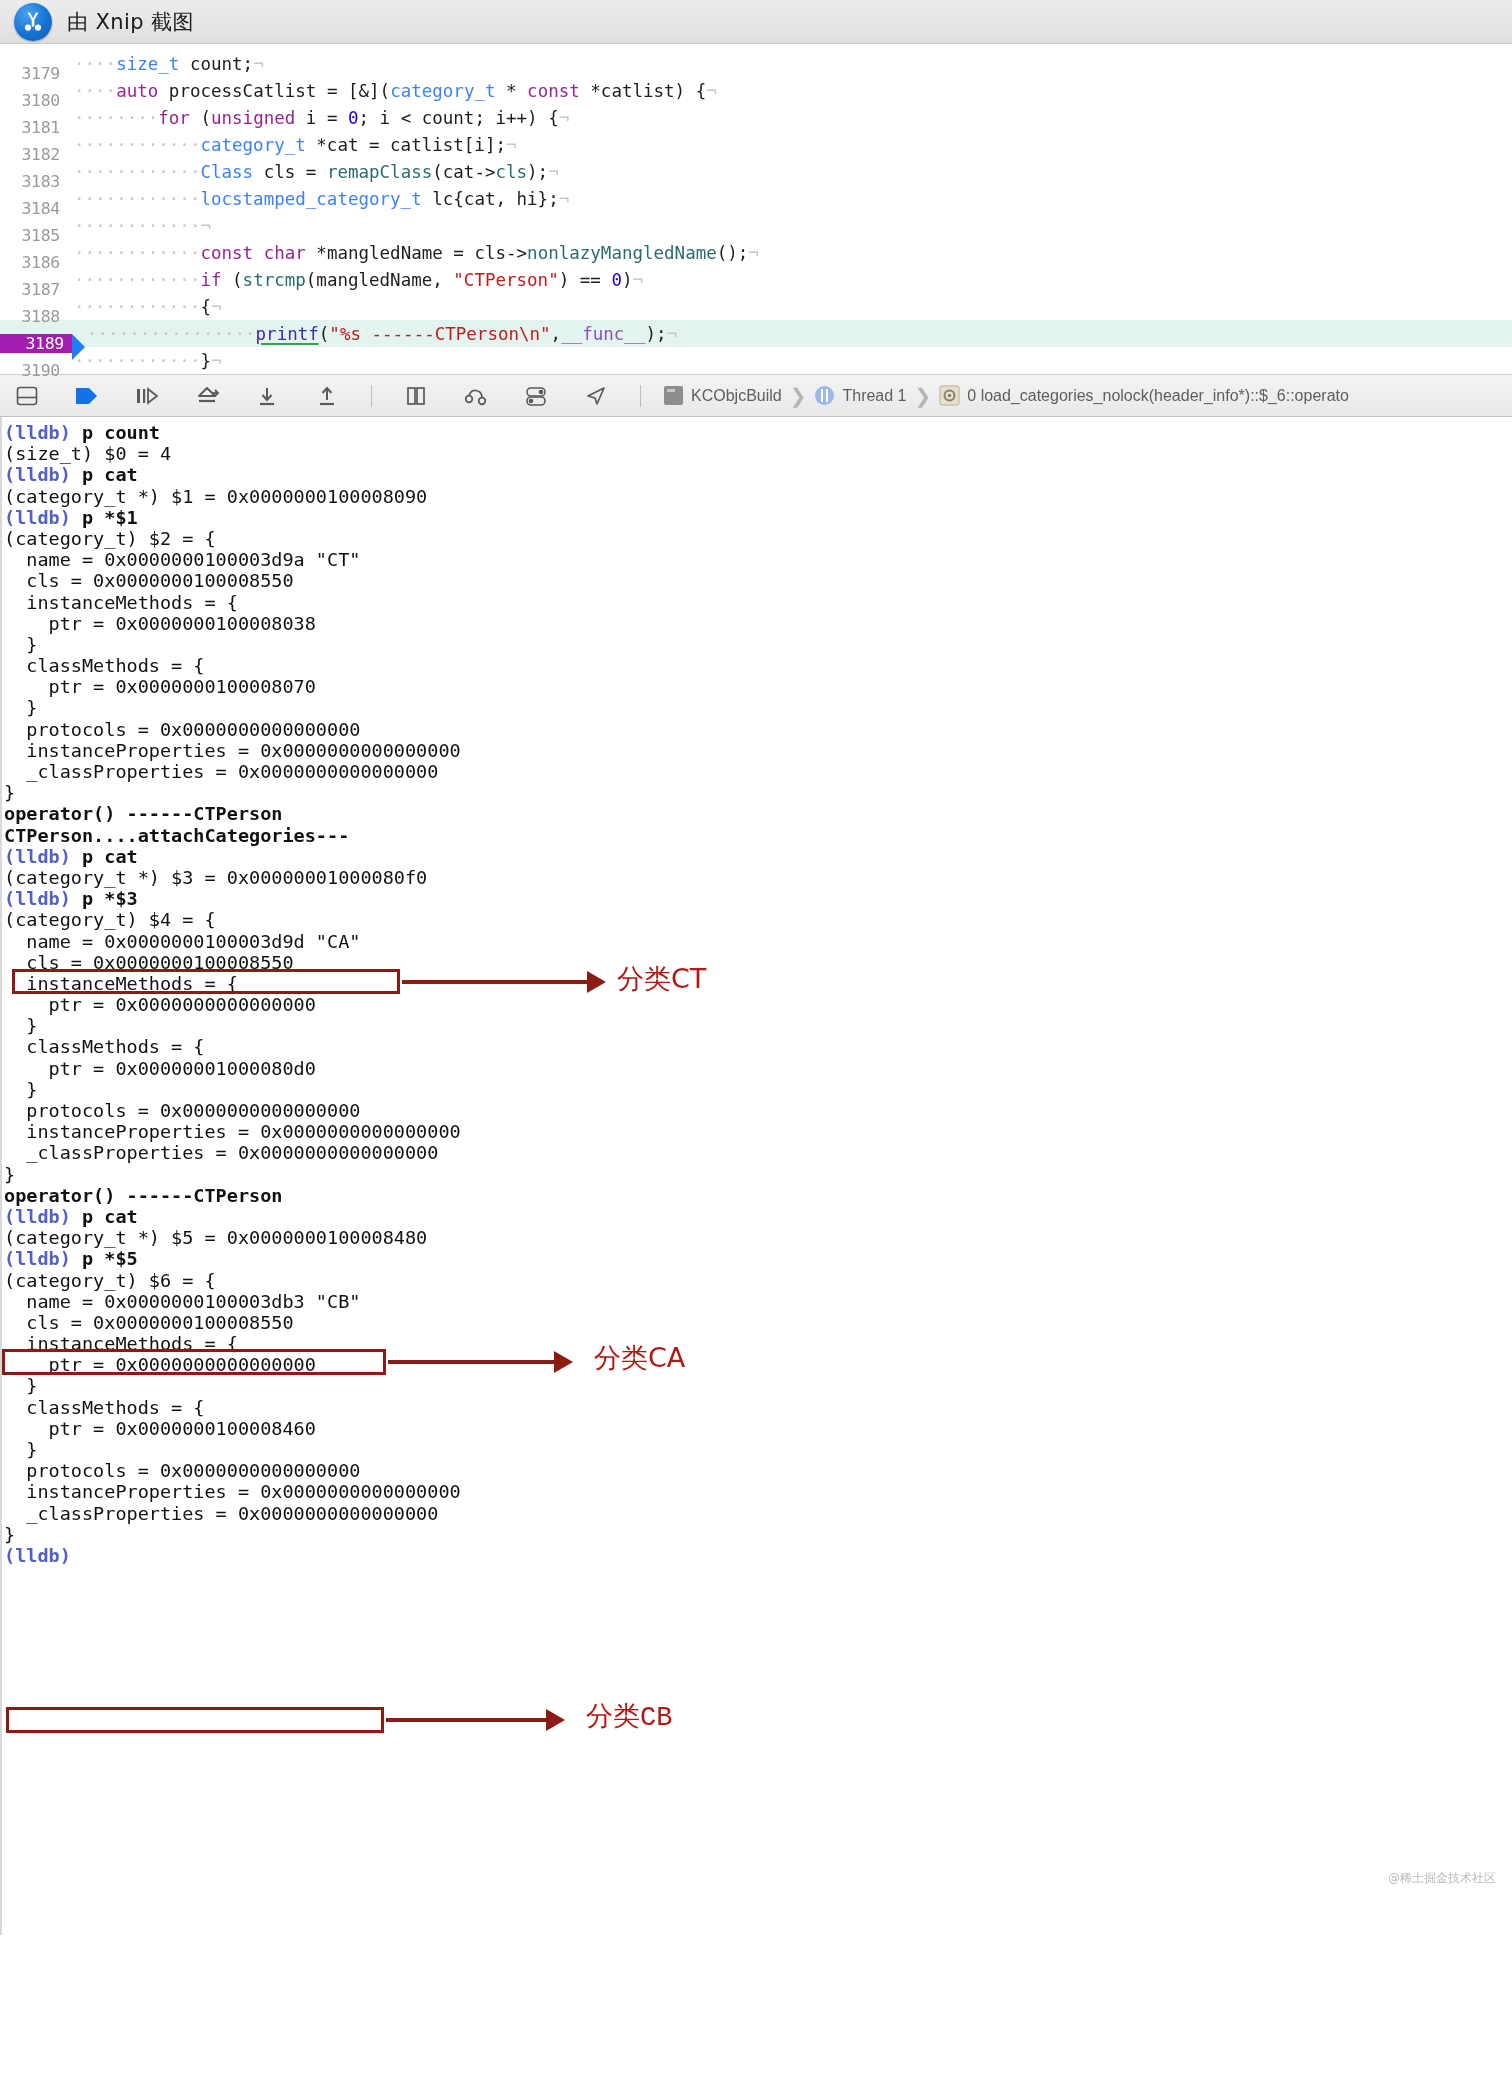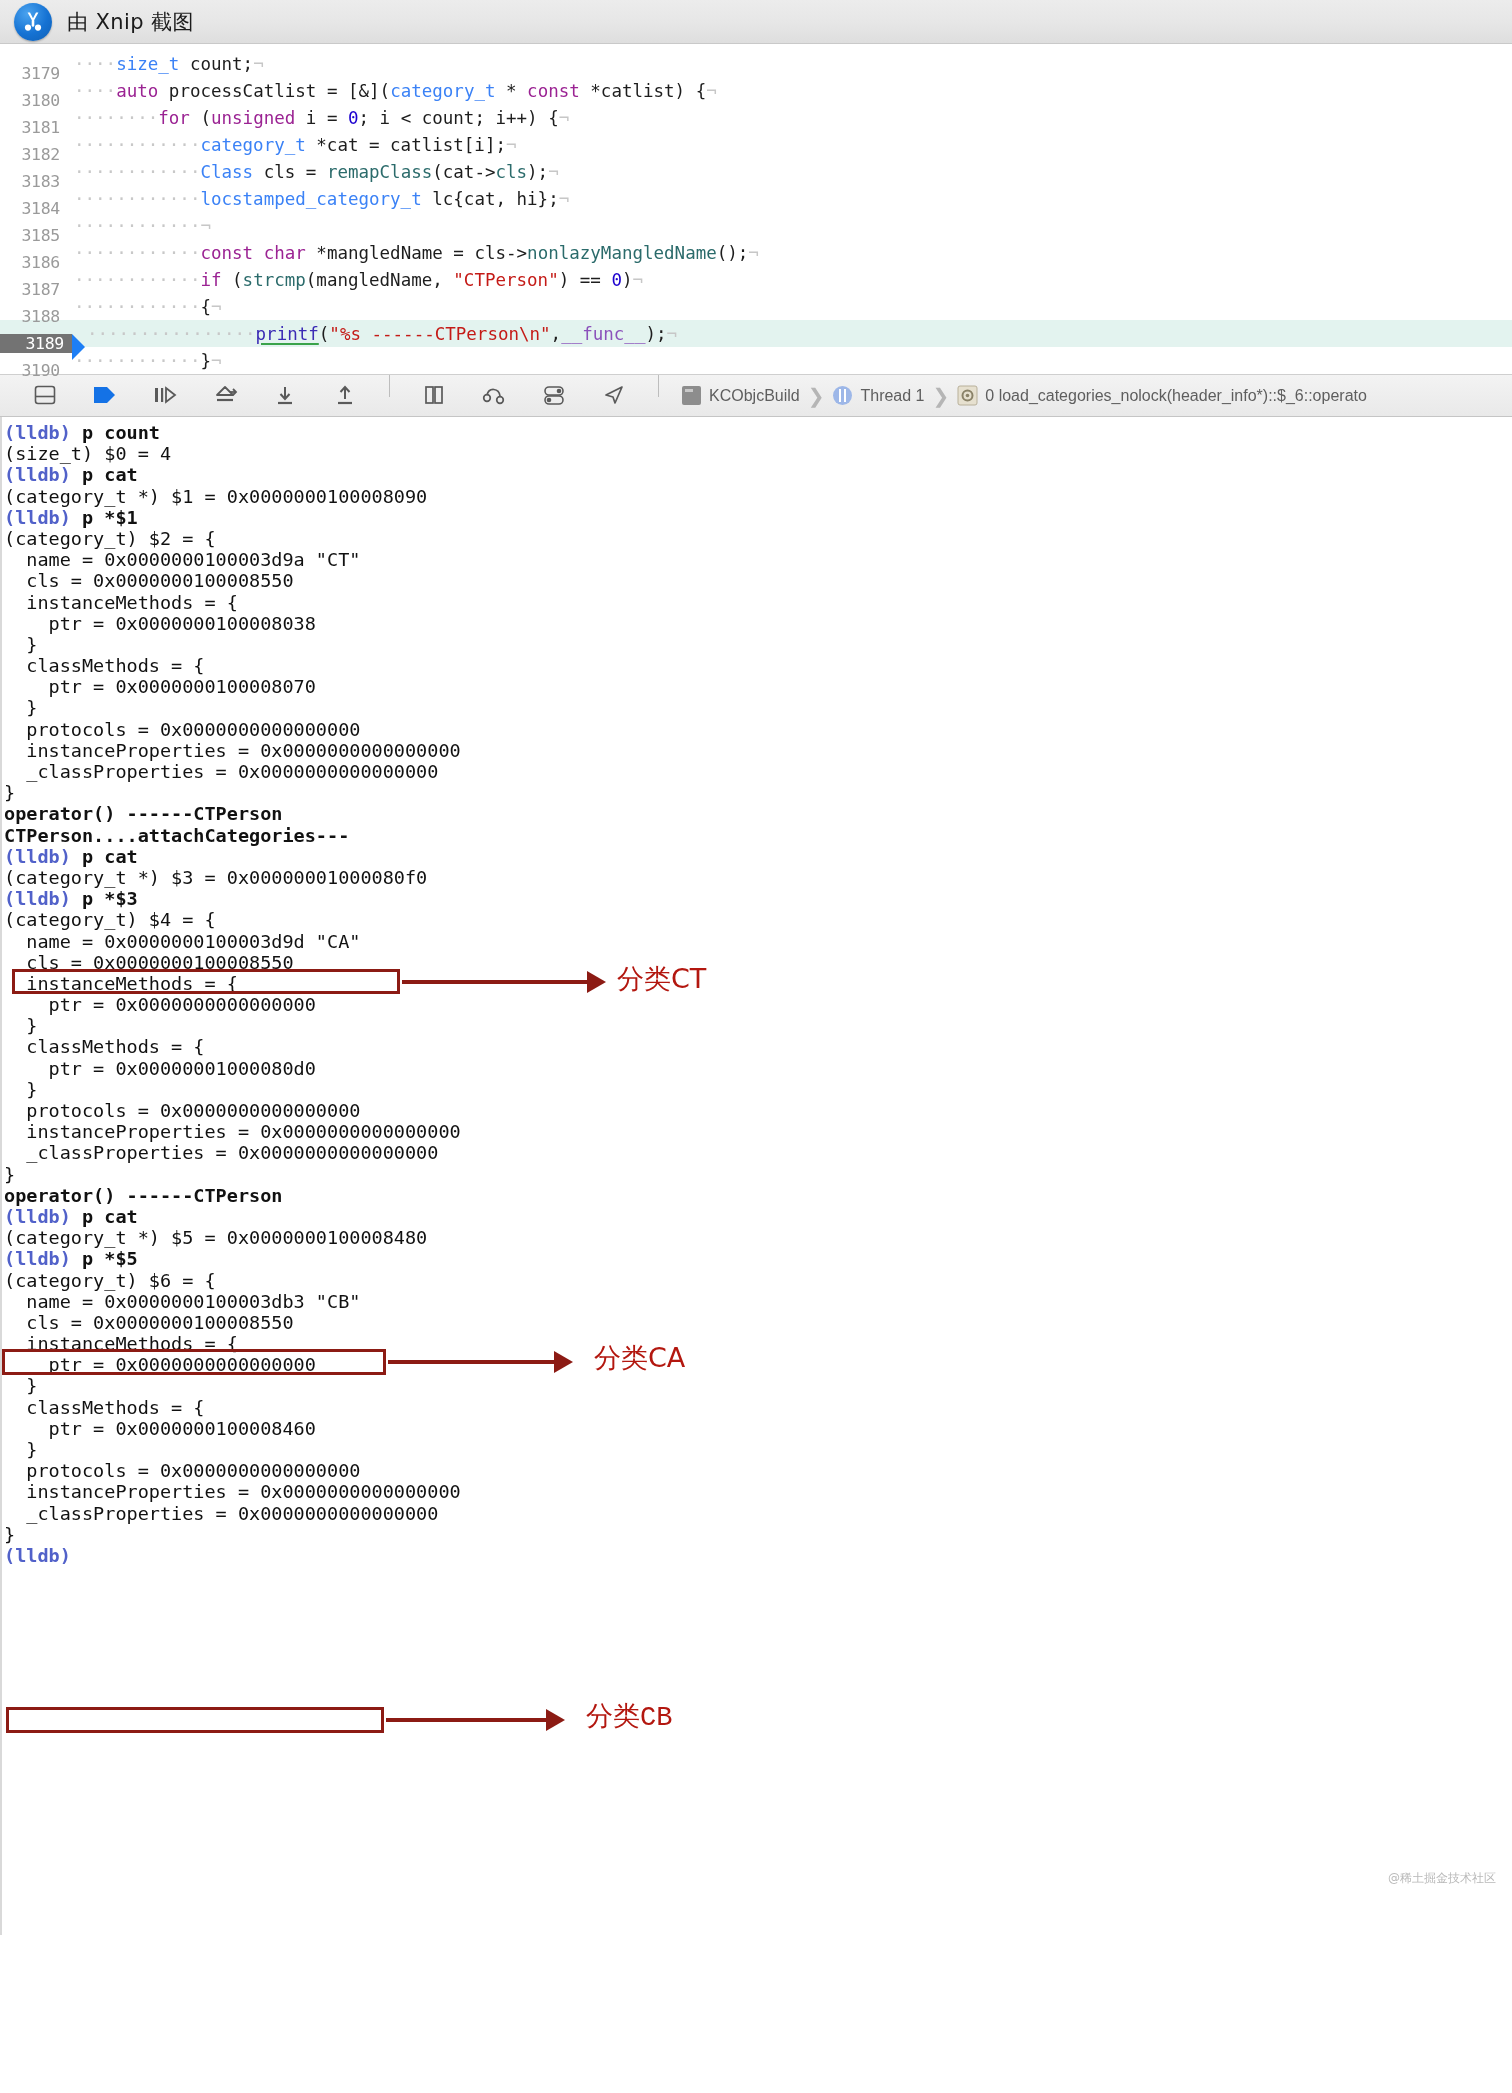--- a/index.html
+++ b/index.html
@@ -59,21 +59,21 @@
     text-align: right;
     padding-right: 12px;
     color: #9a9a9a;
     font-size: 16.5px;
     font-family: "DejaVu Sans Mono", monospace;
     letter-spacing: -0.3px;
     margin-top: 20px;
   }
   .code-line.current { background: #e3f3ef; }
   .code-line.current .gutter {
-    background: #737373;
+    background: #a21caf;
     color: #ffffff;
     position: relative;
     margin-right: 13px;
     padding-right: 8px;
   }
   .code-line.current .gutter:after {
     content:"";
     position:absolute; right:-13px; top:0;
     width:0; height:0;
     border-top: 13.5px solid transparent;
@@ -91,21 +91,22 @@
   .macro { color:#8b51bb; }
   .pf { color:#3b2bb5; text-decoration: underline; text-decoration-color:#3aa34a; text-decoration-thickness:2px; text-underline-offset:3px; }
 
   
   .debug-bar {
     height: 43px;
     background: linear-gradient(to bottom,#f3f3f3,#e9e9e9);
     border-top: 1px solid #cfcfcf;
     border-bottom: 1px solid #c5c5c5;
     display:flex;
-    padding: 0 23px;
+    align-items:center;
+    padding: 0 5px;
     gap: 16px;
     overflow: hidden;
   }
   .tb-btn {
     width: 44px; height: 40px;
     display:flex; align-items:center; justify-content:center;
     flex: 0 0 auto;
   }
   .tb-sep {
     width: 1px; height: 22px; background: #bdbdbd; margin: 0 6px; flex:0 0 auto;

